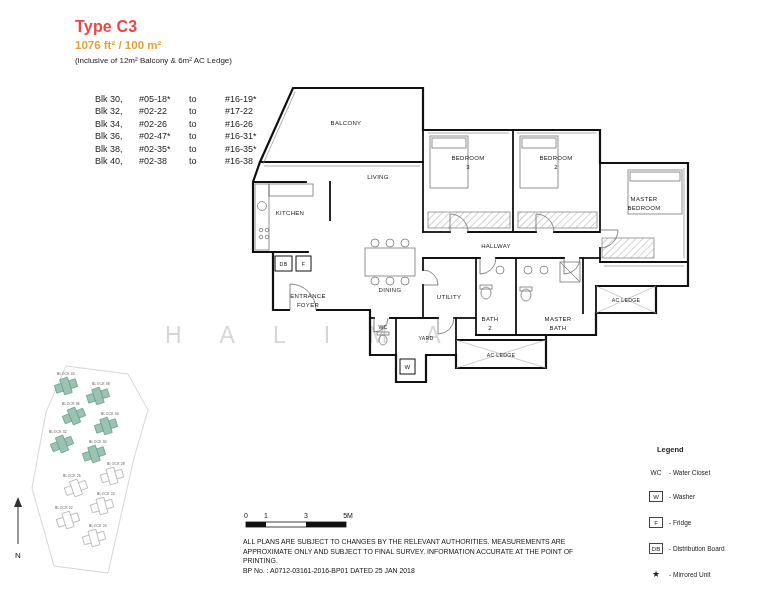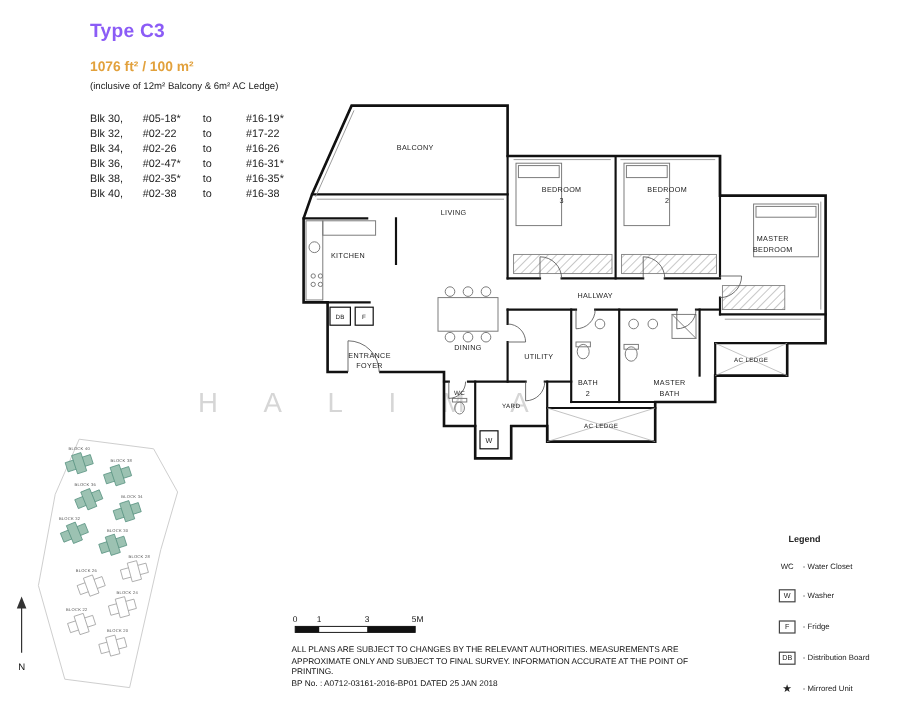--- a/index.html
+++ b/index.html
@@ -1,27 +1,27 @@
 <!DOCTYPE html>
 <html><head>
 <meta charset="utf-8">
 <style>
   html,body{margin:0;padding:0;background:#fff;}
   #canvas{position:relative;width:760px;height:600px;background:#fff;overflow:hidden;
           font-family:"Liberation Sans",sans-serif;color:#1a1a1a;}
   .abs{position:absolute;}
   
   .hdr{left:75px;top:18px;}
-  .title{font-size:16px;font-weight:bold;color:#8b5cf6;letter-spacing:.2px;}
-  .area{font-size:11.5px;font-weight:bold;color:#E2A13C;margin-top:14px;}
+  .title{font-size:16px;font-weight:bold;color:#ef4444;letter-spacing:.2px;}
+  .area{font-size:11.5px;font-weight:bold;color:#E2A13C;margin-top:3px;}
   .note{font-size:8px;color:#222;margin-top:5px;}
   
   .blocks{left:75px;top:93px;font-size:9px;line-height:12.4px;color:#222;}
   .brow span{display:inline-block;}
-  .c1{width:44px;} .c2{width:50px;} .c3{width:36px;}
+  .c1{width:44px;margin-left:20px;} .c2{width:50px;} .c3{width:36px;}
   
   .watermark{left:165px;top:322px;font-size:23px;letter-spacing:38px;color:#9a9a9a;opacity:.4;}
   
   svg text{font-family:"Liberation Sans",sans-serif;}
   .rlab{font-size:6px;fill:#1a1a1a;letter-spacing:.3px;text-anchor:middle;}
   .rlab-sm{font-size:5.2px;}
   .outer{stroke:#111;stroke-width:2.2;fill:none;stroke-linejoin:miter;}
   .w{stroke:#111;stroke-width:1.8;fill:none;stroke-linecap:square;}
   .thin{stroke:#8a8a8a;stroke-width:.7;fill:none;}
   .furn{stroke:#777;stroke-width:.8;fill:none;}

